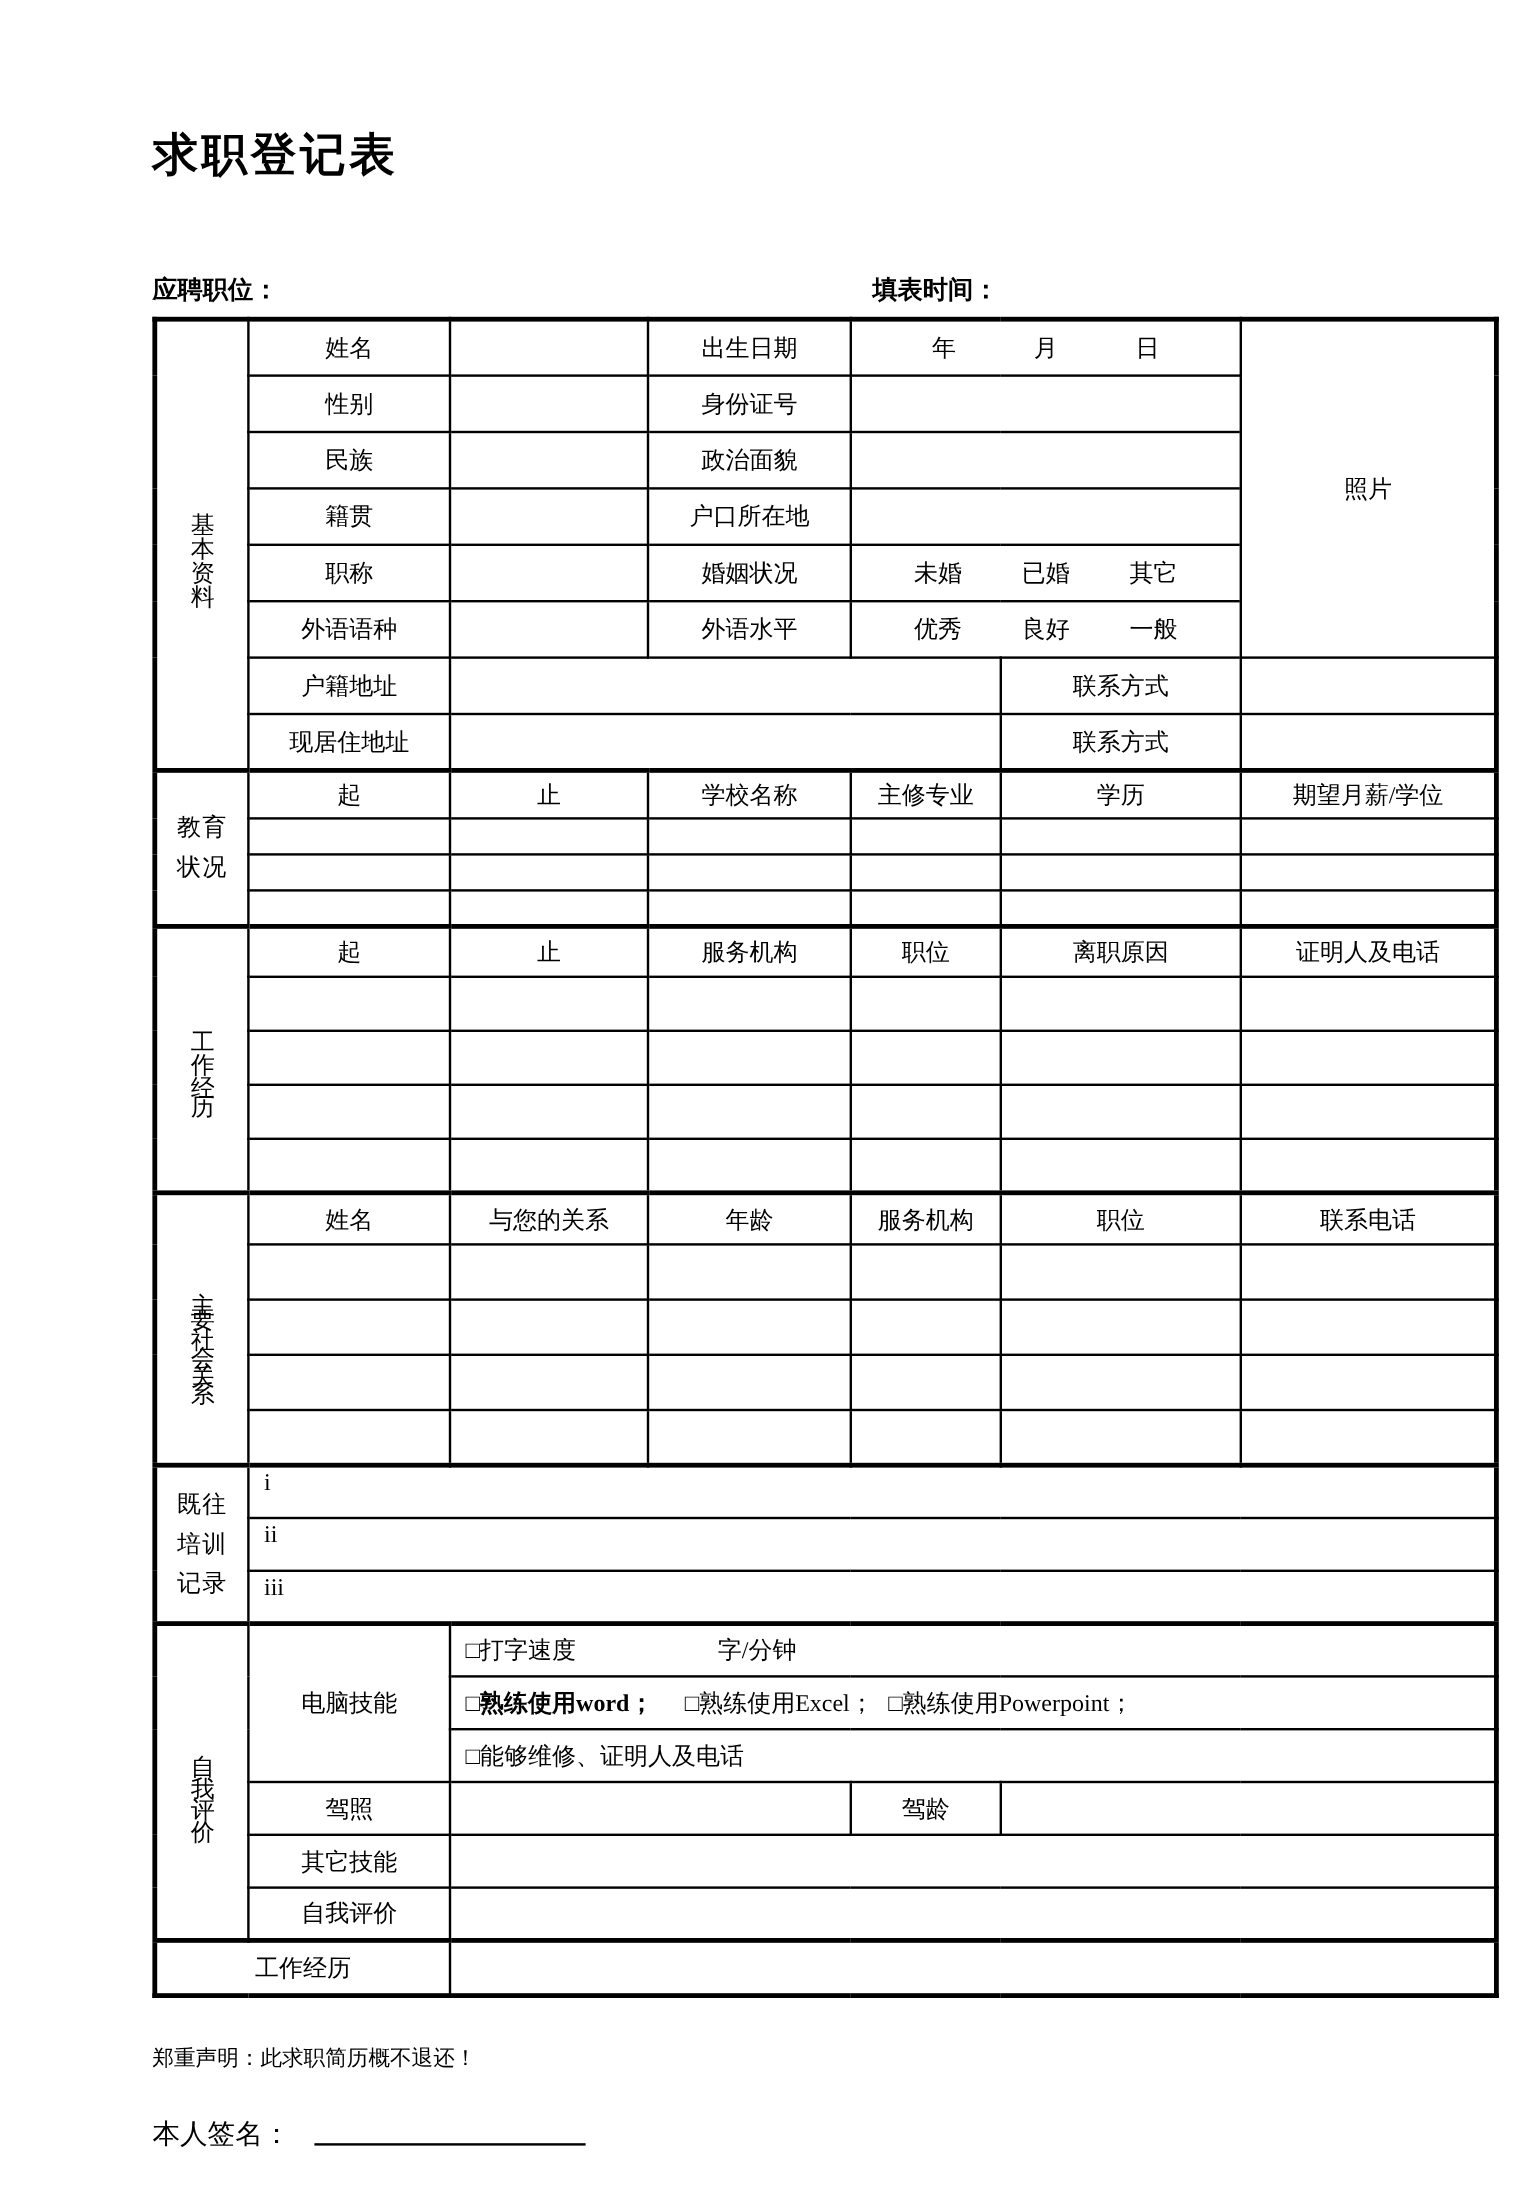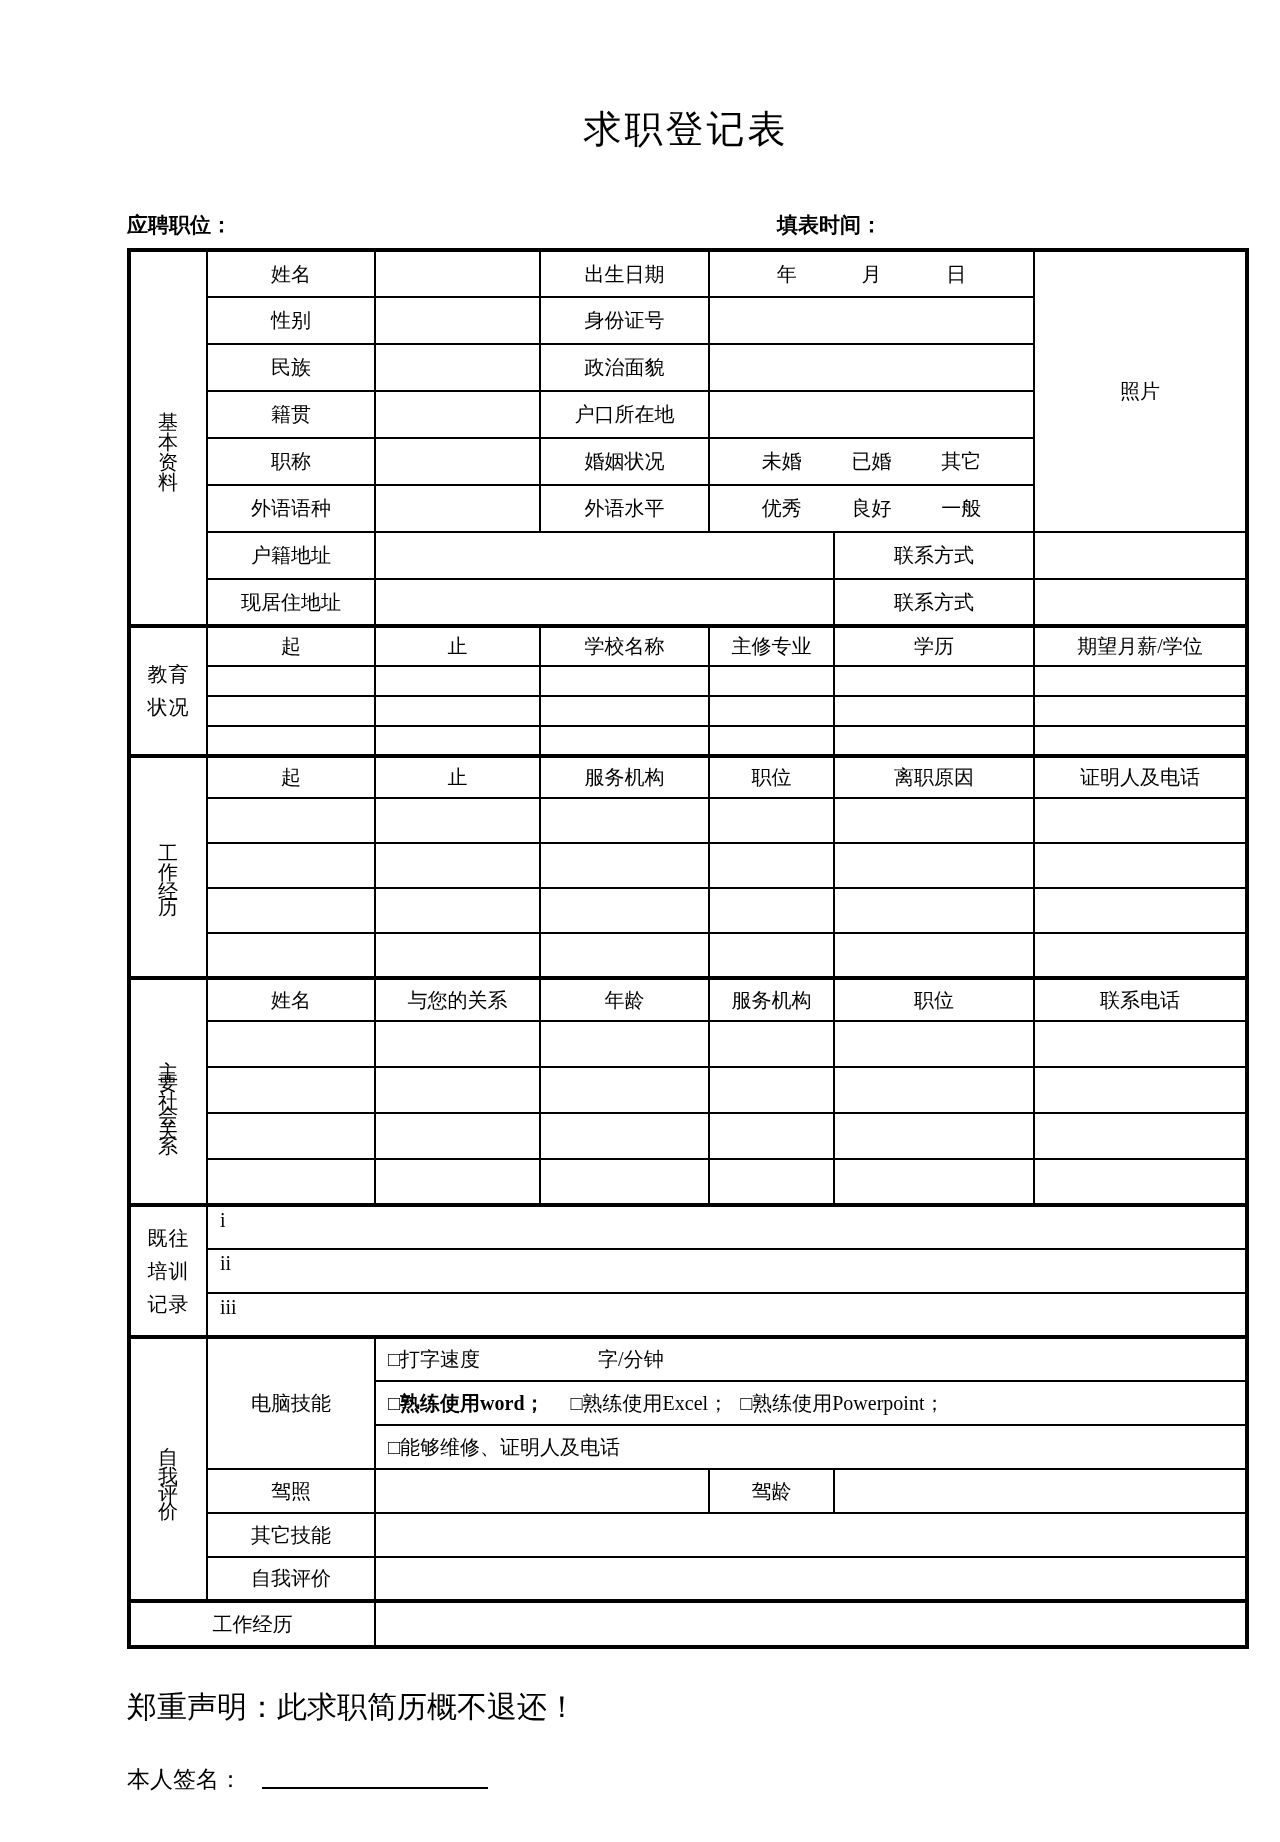--- a/index.html
+++ b/index.html
@@ -4,29 +4,29 @@
 <style>
   * { box-sizing: border-box; }
   html,body { margin:0; padding:0; }
   body {
     width:1280px; height:1842px; background:#ffffff; color:#000;
     font-family:"Liberation Serif","DejaVu Serif",serif;
   }
   .page { padding:104px 35px 0 127px; width:1280px; }
   .content { width:1118px; }
   .title {
-    text-align:center; font-family:"Liberation Sans","DejaVu Sans",sans-serif;
-    font-weight:normal; font-size:38px; letter-spacing:3px; margin:0 0 56px 0;
+    font-family:"Liberation Sans","DejaVu Sans",sans-serif;
+    font-weight:bold; font-size:38px; letter-spacing:3px; margin:0 0 72px 0;
   }
   .toplabels {
     position:relative; height:28px; margin-bottom:9px;
     font-family:"Liberation Sans","DejaVu Sans",sans-serif;
     font-weight:bold; font-size:21px;
   }
-  .toplabels .l2 { position:absolute; left:650px; top:0; }
+  .toplabels .l2 { position:absolute; left:600px; top:0; }
   table.form {
     border-collapse:collapse; width:1118px; table-layout:fixed;
     border:4px solid #000;
   }
   td {
     border:2px solid #000; padding:0 2px; text-align:center;
     vertical-align:middle; font-size:20px; overflow:hidden;
   }
   tr.sec > td { border-top:4px solid #000; }
   .rh47{height:47px} .rh40{height:40px} .rh30{height:30px} .rh42{height:42px}
@@ -39,21 +39,21 @@
     display:inline-block; letter-spacing:18px; line-height:1.1;
   }
   .vt.ls20 { letter-spacing:20px; }
   .vt.ls14 { letter-spacing:15px; }
   
   .hwrap { width:46px; margin:0 auto; line-height:1.65; letter-spacing:1px; }
   .spread { display:flex; justify-content:space-evenly; align-items:center; width:100%; }
   .gapL { margin-left:118px; }
   .gapR26 { margin-right:26px;font-weight:bold; }
   .gapR12 { margin-right:12px; }
-  .declaration { margin-top:38px; font-size:30px; }
+  .declaration { margin-top:38px; font-size:18px; }
   .signature { margin-top:36px; font-size:23px; }
   .sigline {
     display:inline-block; width:226px; height:2px; background:#000;
     margin-left:20px; vertical-align:-2px;
   }
 </style>
 </head>
 <body>
 
 <div class="page">

